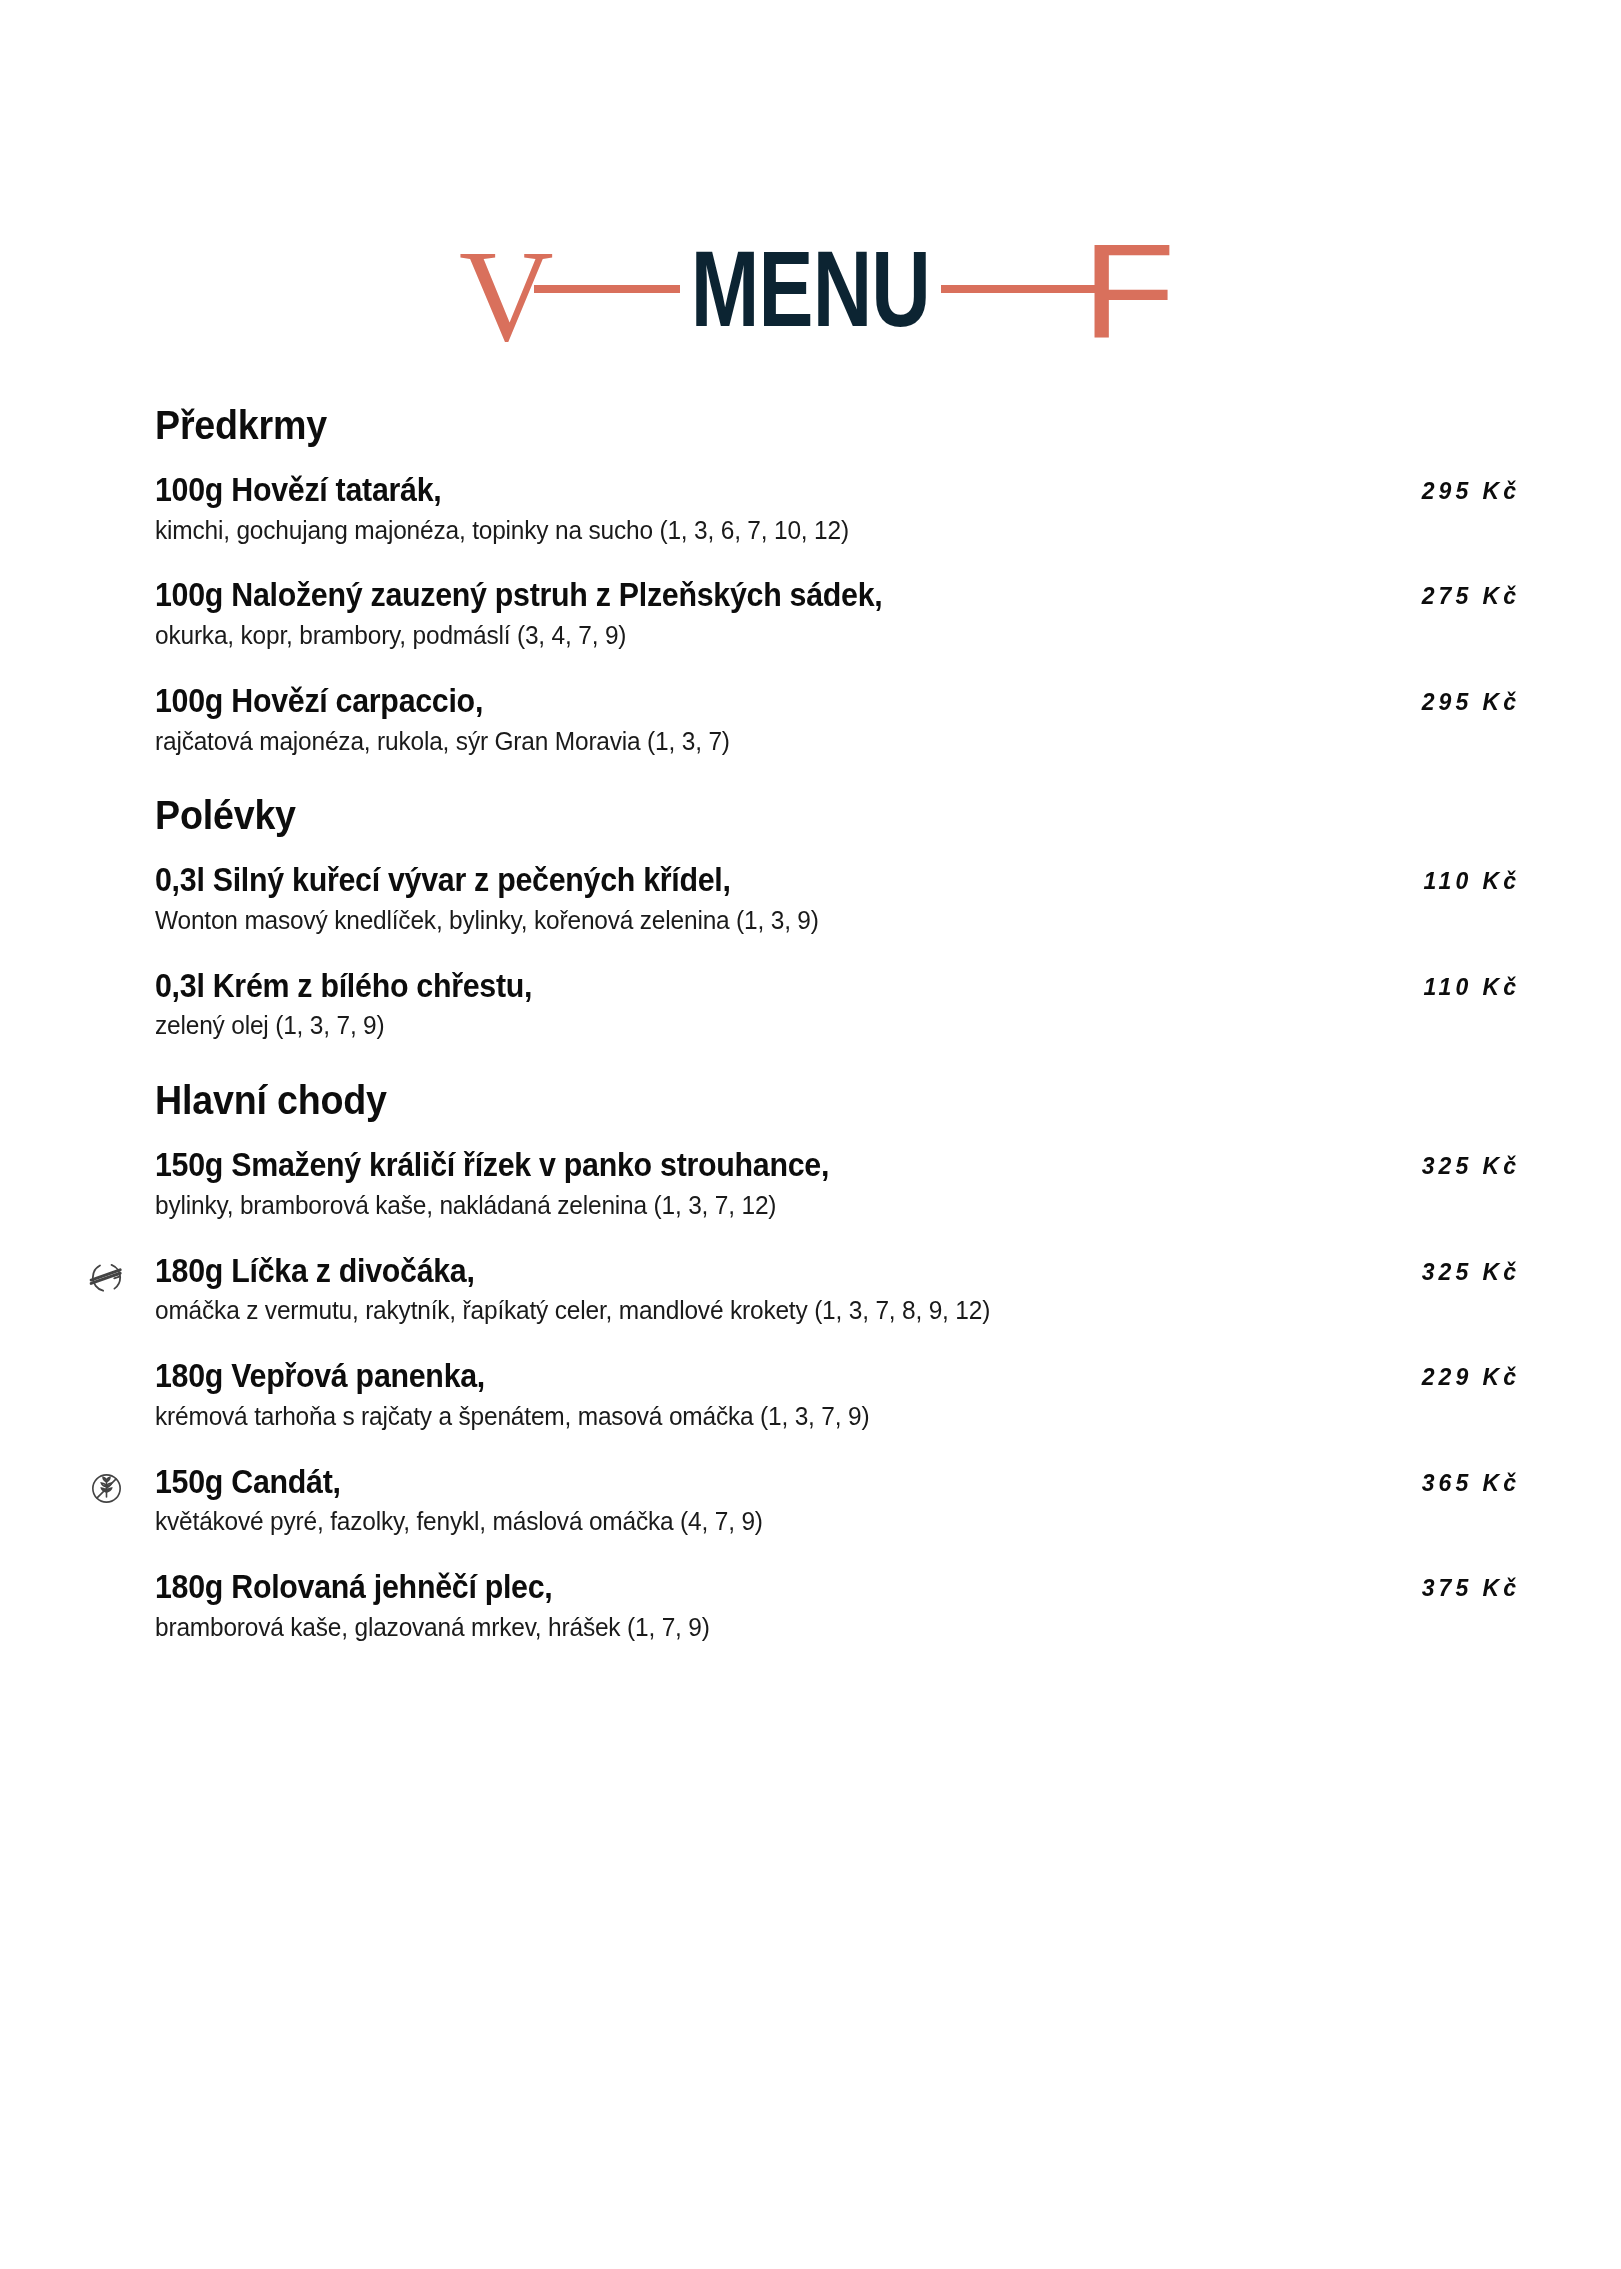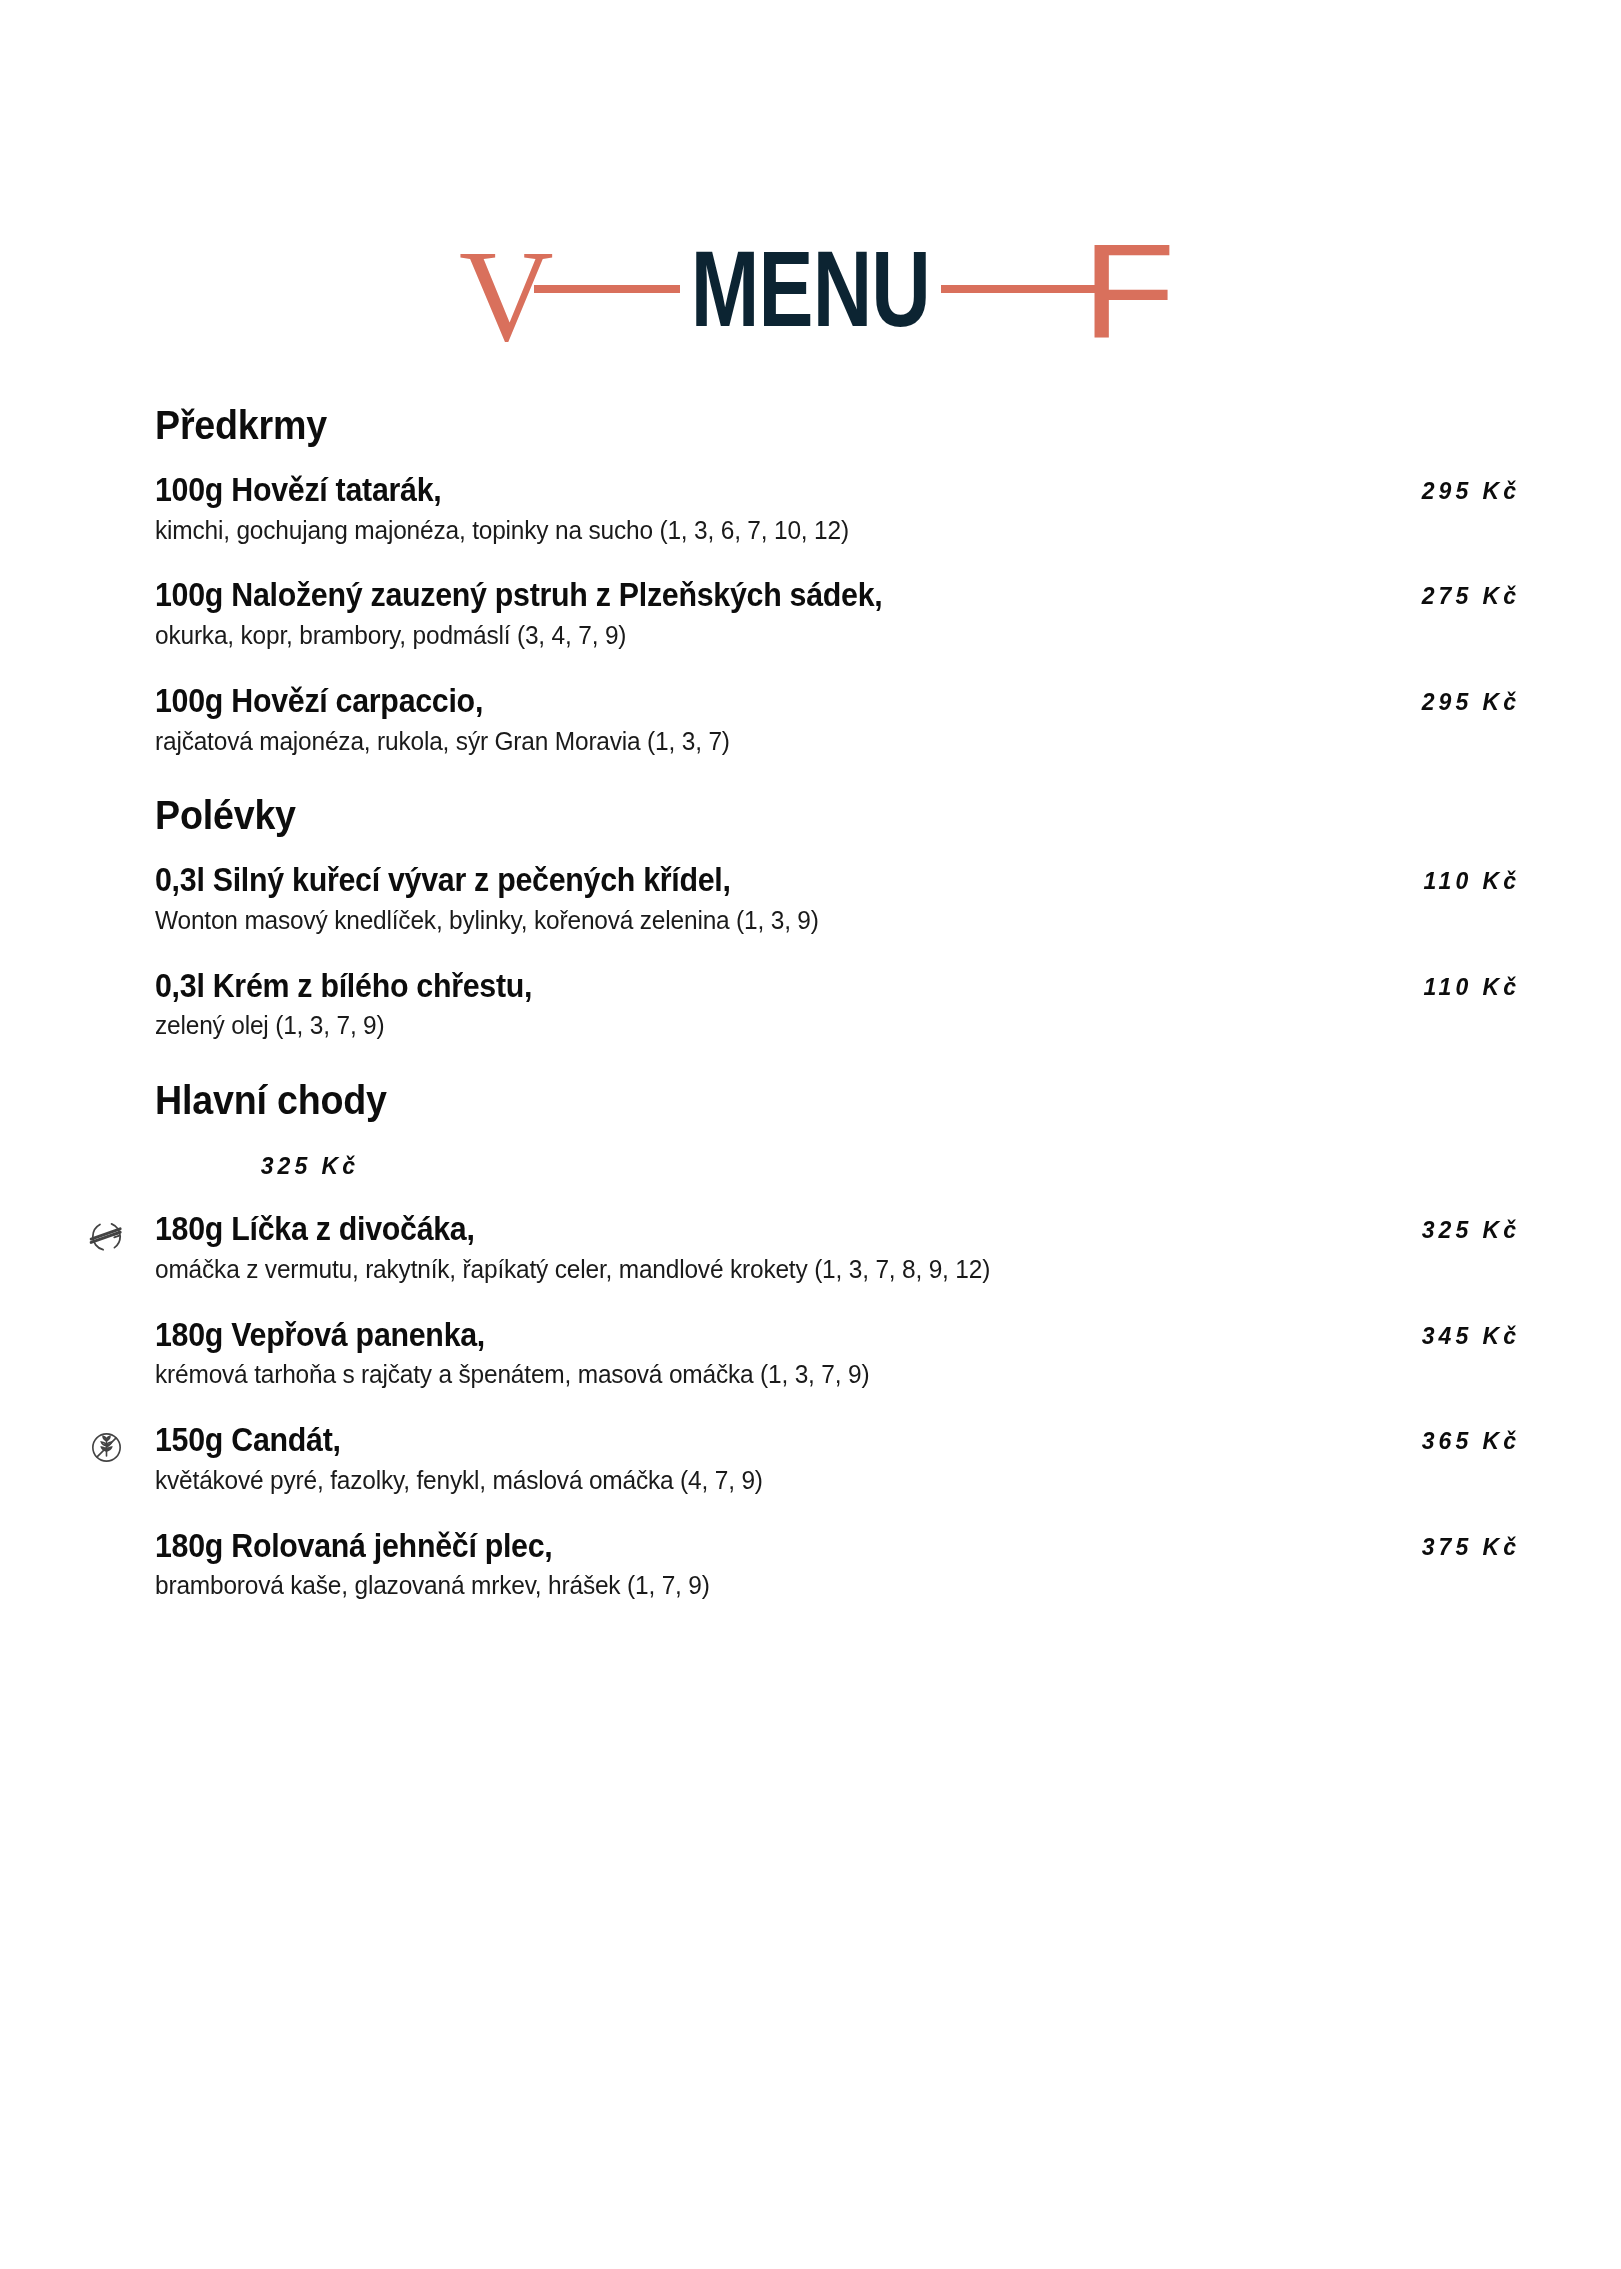--- a/index.html
+++ b/index.html
@@ -206,20 +206,24 @@
         <div class="item-text">
           <div class="item-name">0,3l Krém z bílého chřestu,</div>
           <div class="item-desc">zelený olej (1, 3, 7, 9)</div>
         </div>
         <div class="item-price">110 Kč</div>
       </div>
     </div>
     <div class="section">
       <div class="section-title">Hlavní chody</div>
       <div class="item">
+        <div class="item-text">
+          <div class="item-name">150g Smažený králičí řízek v panko strouhance,</div>
+          <div class="item-desc">bylinky, bramborová kaše, nakládaná zelenina (1, 3, 7, 12)</div>
+        </div>
         <div class="item-price">325 Kč</div>
       </div>
       <div class="item">
         <span class="item-icon">
           <svg viewBox="0 0 48 48" fill="none" stroke="#1a1a1a" stroke-width="2.1" stroke-linecap="round">
             <path d="M8 24a16 16 0 0 1 32 0a16 16 0 0 1-32 0" stroke-dasharray="34 14" stroke-dashoffset="17"></path>
             <path d="M6 27 L40 15" stroke-width="3.4"></path>
             <path d="M6 31 L40 19" stroke-width="3.4"></path>
             <path d="M33 22 l6-2 M33 25 l6-2" stroke-width="2"></path>
           </svg>
@@ -228,21 +232,21 @@
           <div class="item-name">180g Líčka z divočáka,</div>
           <div class="item-desc">omáčka z vermutu, rakytník, řapíkatý celer, mandlové krokety (1, 3, 7, 8, 9, 12)</div>
         </div>
         <div class="item-price">325 Kč</div>
       </div>
       <div class="item">
         <div class="item-text">
           <div class="item-name">180g Vepřová panenka,</div>
           <div class="item-desc">krémová tarhoňa s rajčaty a špenátem, masová omáčka (1, 3, 7, 9)</div>
         </div>
-        <div class="item-price">345 Kč</div>
+        <div class="item-price">229 Kč</div>
       </div>
       <div class="item">
         <span class="item-icon">
           <svg viewBox="0 0 48 48" fill="none" stroke="#1a1a1a" stroke-width="1.9" stroke-linecap="round">
             <circle cx="24" cy="24" r="16"></circle>
             <path d="M24 34 L24 16"></path>
             <path d="M24 16 q-4 -2 -4 -5 q4 1 4 5"></path>
             <path d="M24 16 q4 -2 4 -5 q-4 1 -4 5"></path>
             <path d="M24 22 q-5 -1 -6 -4.5 q5 0.5 6 4.5"></path>
             <path d="M24 22 q5 -1 6 -4.5 q-5 0.5 -6 4.5"></path>

